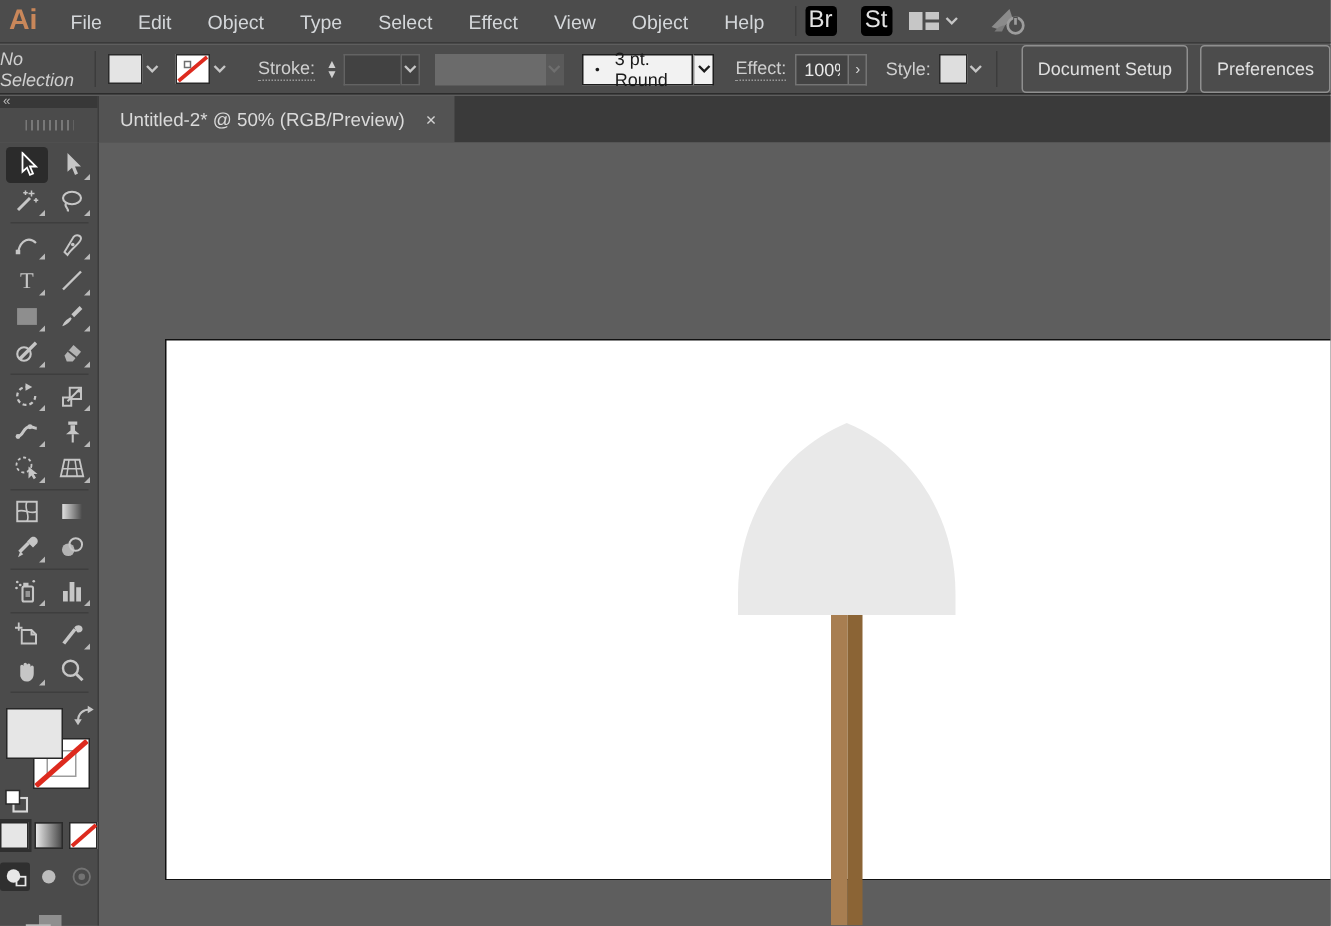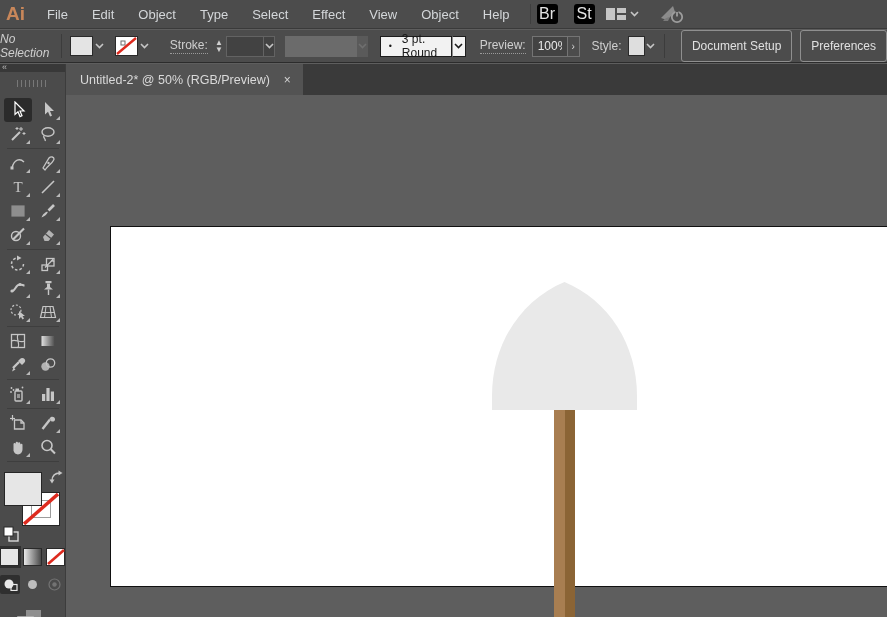--- a/index.html
+++ b/index.html
@@ -186,21 +186,21 @@
   <div class="dd-brush">
     <span class="bullet">•</span>
     <span>3 pt. Round</span>
   </div>
   <div class="dd-brush-chev">
     <svg width="9" height="6" viewBox="0 0 9 6">
         <polyline points="1,1 4.5,4.5 8,1" fill="none" stroke="#1c1c1c" stroke-width="1.6"></polyline>
       </svg>
   </div>
 
-  <span class="cb-label dotted" style="margin-left:14px;">Preview:</span>
+  <span class="cb-label dotted" style="margin-left:14px;">Effect:</span>
   <input class="field" style="margin-left: 6px;" value="100%">
   <div class="field-arrow">›</div>
 
   <span class="cb-label" style="margin-left:12px;">Style:</span>
   <div class="style-swatch"></div>
   <div class="chev-btn">
     <svg width="9" height="6" viewBox="0 0 9 6">
         <polyline points="1,1 4.5,4.5 8,1" fill="none" stroke="#c6c6c6" stroke-width="1.6"></polyline>
       </svg>
   </div>

